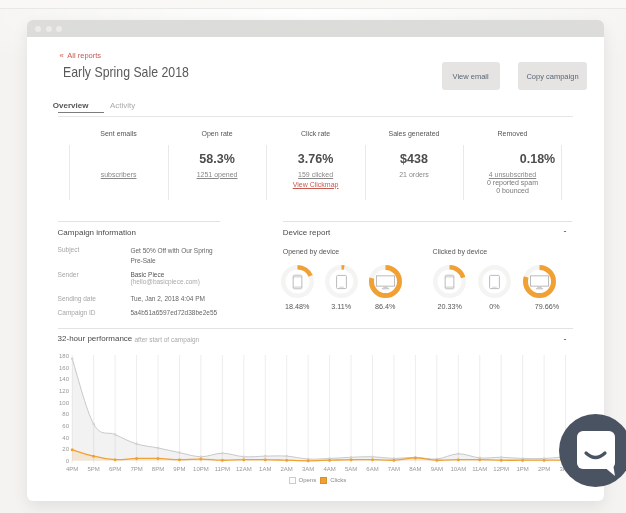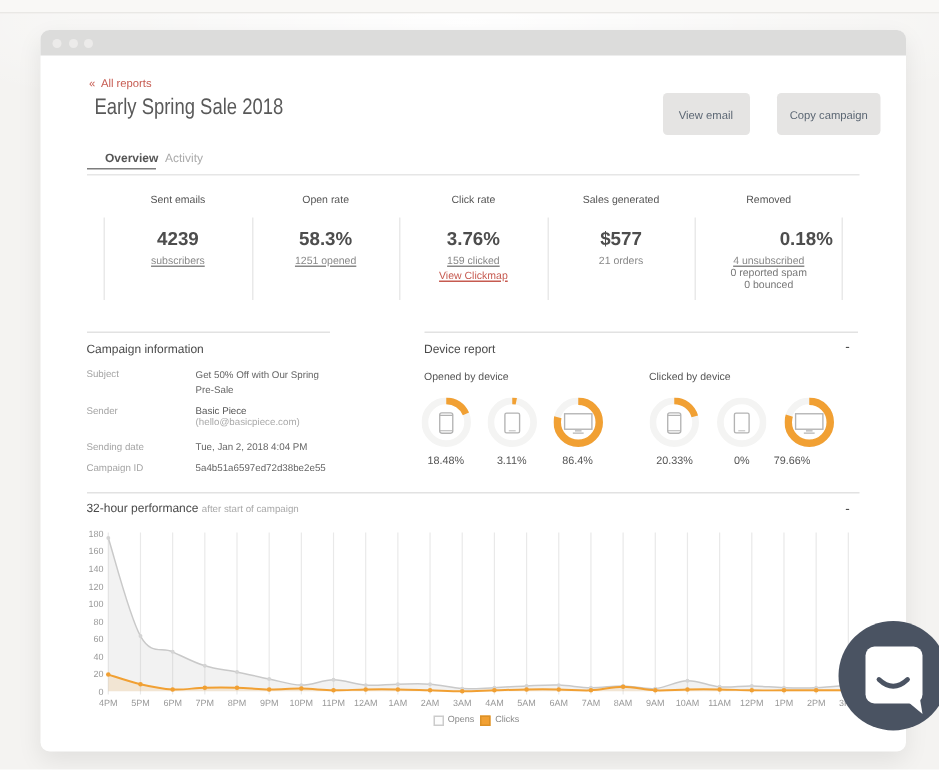--- a/index.html
+++ b/index.html
@@ -37,42 +37,41 @@
     <div class="dot abs" style="left:8px;"></div>
     <div class="dot abs" style="left:18.5px;"></div>
     <div class="dot abs" style="left:29px;"></div>
   </div>
 
   <div class="abs red" style="left:32.4px;top:31px;font-size:7.5px;">«&nbsp; All reports</div>
   <div class="abs" style="left:36px;top:42.5px;font-size:15px;color:#595959;transform:scaleX(0.82);transform-origin:0 0;white-space:nowrap;">Early Spring Sale 2018</div>
   <div class="btn abs" style="left:414.6px;width:58px;">View email</div>
   <div class="btn abs" style="left:481px;width:69px;margin-left:10px;">Copy campaign</div>
 
-  <div class="abs" style="left:43px;top:80.5px;width:46.4px;text-align:left;font-size:8px;font-weight:bold;color:#555;">Overview</div>
+  <div class="abs" style="left:15px;top:80.5px;width:46.4px;text-align:right;font-size:8px;font-weight:bold;color:#555;">Overview</div>
   <div class="abs" style="left:30.6px;top:92.3px;width:46.4px;height:1.2px;background:#7d7d7d;"></div>
   <div class="abs" style="left:83px;top:80.5px;font-size:8px;color:#aaa;text-align:right;">Activity</div>
   <div class="abs" style="left:30.6px;top:95.8px;width:515.4px;height:1px;background:#e6e6e6;"></div>
 
   <div class="statlabel abs" style="left:42.1px;">Sent emails</div>
   <div class="statlabel abs" style="left:140.6px;">Open rate</div>
   <div class="statlabel abs" style="left:239.1px;">Click rate</div>
   <div class="statlabel abs" style="left:337.5px;">Sales generated</div>
   <div class="statlabel abs" style="left:436px;">Removed</div>
 
   <div class="vline abs" style="left:42.1px;"></div>
   <div class="vline abs" style="left:140.6px;"></div>
   <div class="vline abs" style="left:239.1px;"></div>
   <div class="vline abs" style="left:337.5px;"></div>
   <div class="vline abs" style="left:436px;"></div>
   <div class="vline abs" style="left:534.4px;"></div>
 
-  <div class="statnum abs" style="left:42.1px;">4239</div>
   <div class="statnum abs" style="left:140.6px;">58.3%</div>
   <div class="statnum abs" style="left:239.1px;">3.76%</div>
-  <div class="statnum abs" style="left:337.5px;">$577</div>
+  <div class="statnum abs" style="left:337.5px;">$438</div>
   <div class="statnum abs" style="left:436px;margin-left:25px;">0.18%</div>
   <div class="statlink abs" style="left:42.1px;"><u>subscribers</u></div>
   <div class="statlink abs" style="left:140.6px;"><u>1251 opened</u></div>
   <div class="statlink abs" style="left:239.1px;"><u>159 clicked</u></div>
   <div class="statlink abs" style="left:239.1px;top:160.5px;color:#c65a50;"><u>View Clickmap</u></div>
   <div class="statlink abs" style="left:337.5px;">21 orders</div>
   <div class="statlink abs" style="left:436px;"><u>4 unsubscribed</u></div>
   <div class="statlink abs" style="left:436px;top:158.7px;color:#777;">0 reported spam</div>
   <div class="statlink abs" style="left:436px;top:166.9px;color:#777;">0 bounced</div>
 
@@ -130,21 +129,21 @@
       <circle cx="16.5" cy="16.5" r="14.0" fill="none" stroke="#f1a033" stroke-width="5.0" stroke-dasharray="70.07 87.96" transform="rotate(-90 16.5 16.5)"></circle>
       <rect x="7.40" y="10.85" width="18.2" height="10.3" fill="none" stroke="#b3b3b3" stroke-width="0.9"></rect>
       <line x1="14.30" y1="22.25" x2="18.70" y2="22.25" stroke="#b3b3b3" stroke-width="0.9"></line>
       <line x1="12.90" y1="23.75" x2="20.10" y2="23.75" stroke="#b3b3b3" stroke-width="0.9"></line>
     </svg>
   <div class="pct abs" style="left:250.2px;top:281.8px;width:40px;">18.48%</div>
   <div class="pct abs" style="left:294.2px;top:281.8px;width:40px;">3.11%</div>
   <div class="pct abs" style="left:338.1px;top:281.8px;width:40px;">86.4%</div>
   <div class="pct abs" style="left:402.7px;top:281.8px;width:40px;">20.33%</div>
   <div class="pct abs" style="left:447.5px;top:281.8px;width:40px;">0%</div>
-  <div class="pct abs" style="left:481px;top:281.8px;width:40px;text-align:center;">79.66%</div>
+  <div class="pct abs" style="left:500px;top:281.8px;width:40px;text-align:center;">79.66%</div>
 
   <div class="abs" style="left:30.6px;top:308px;width:515.4px;height:1px;background:#e2e2e2;"></div>
   <div class="h2 abs" style="left:30.6px;top:313.5px;">32-hour performance</div>
   <div class="abs" style="left:107.5px;top:315.5px;font-size:6.5px;color:#a9a9a9;">after start of campaign</div>
   <div class="dash abs" style="left:536.5px;top:313.5px;">-</div>
   <svg class="abs" style="left:30px;top:325px;" width="520" height="135" viewBox="0 0 520 135">
   <line x1="15.20" y1="10" x2="15.20" y2="118" stroke="#e9e9e9" stroke-width="0.8"></line>
   <line x1="36.65" y1="10" x2="36.65" y2="118" stroke="#e9e9e9" stroke-width="0.8"></line>
   <line x1="58.10" y1="10" x2="58.10" y2="118" stroke="#e9e9e9" stroke-width="0.8"></line>
   <line x1="79.55" y1="10" x2="79.55" y2="118" stroke="#e9e9e9" stroke-width="0.8"></line>

